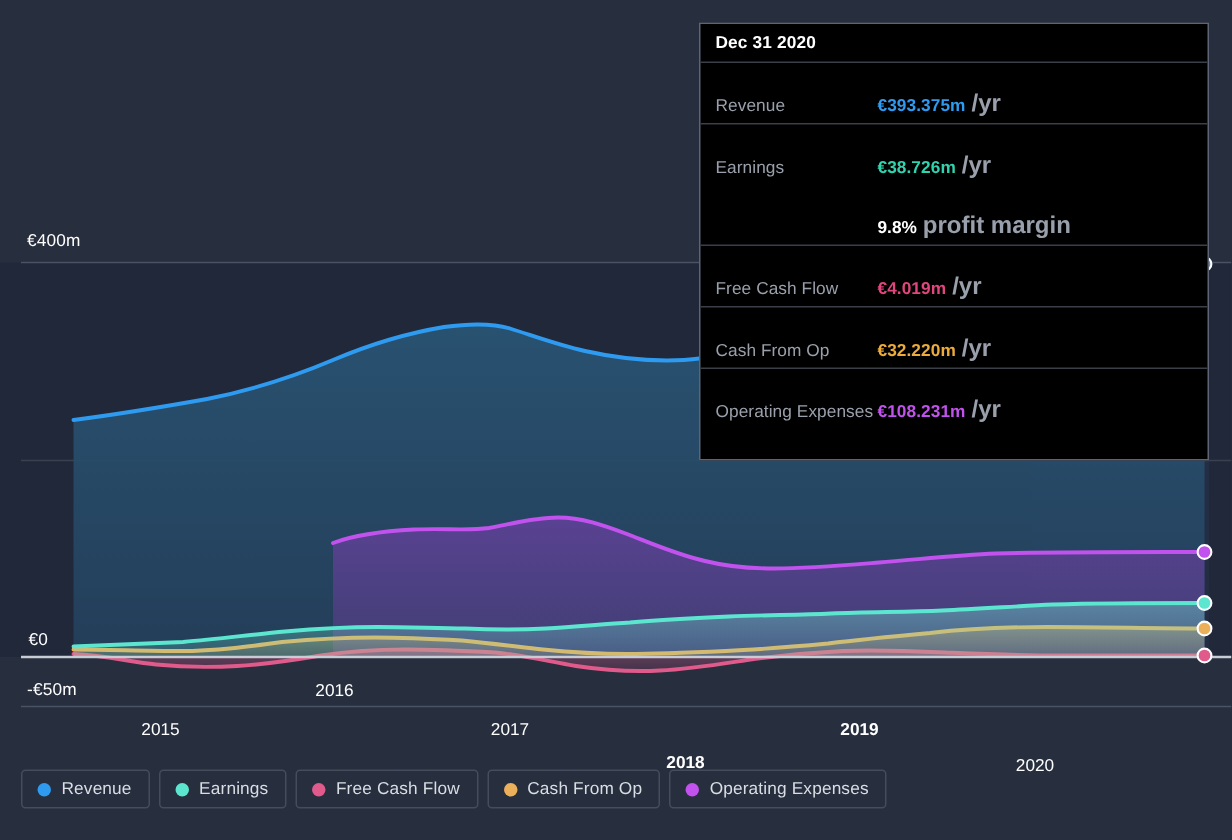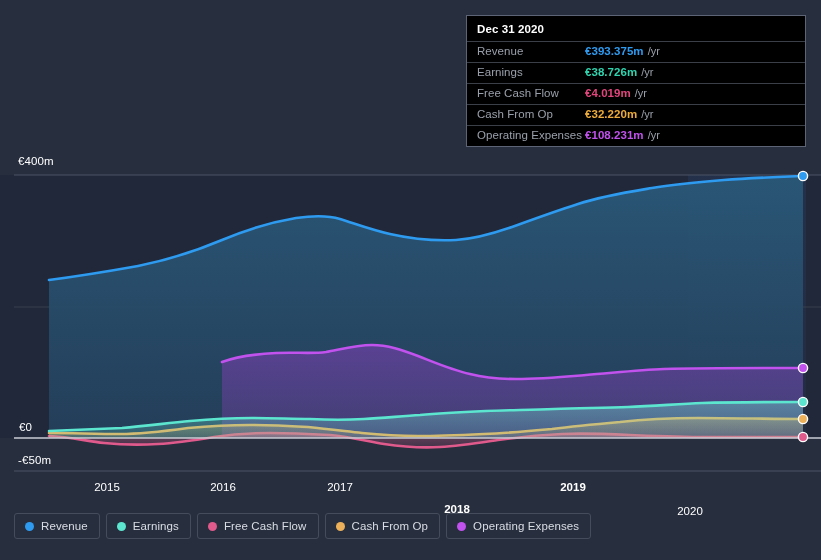--- a/index.html
+++ b/index.html
@@ -24,40 +24,40 @@
     position:absolute;color:#ffffff;font-size:11.5px;
     text-align:center;white-space:nowrap;transform:translateX(-50%);
   }
 
   
   #tooltip{
     position:absolute;left:466px;top:15px;width:340px;
     background:#000000;
     border:1px solid #5d6476;
     box-sizing:border-box;
-    padding:7px 0 0 0;
+    padding:7px 0 20px 0;
     z-index:40;
   }
   #tooltip .tt-title{
     color:#ffffff;font-size:11.5px;font-weight:bold;
     padding:0 10px 6px 10px;letter-spacing:.1px;
   }
   .tt-row{
     display:flex;align-items:baseline;
     border-top:1px solid #3b3f48;
     padding:3px 10px 3px 10px;
     min-height:14px;
   }
   .tt-row.nb{border-top:none;padding-top:0;}
   .tt-label{
     color:#9aa0ab;font-size:11.5px;width:108px;flex:none;
     letter-spacing:.05px;
   }
   .tt-val{font-size:11.5px;font-weight:bold;letter-spacing:.05px;}
-  .tt-unit{color:#9aa0ab;font-size:11px;margin-left:4px;font-weight:normal;}
+  .tt-unit{color:#9aa0ab;font-size:16px;margin-left:4px;font-weight:bold;margin-top:16px;}
   .tt-sub{color:#ffffff;font-size:11.5px;font-weight:bold;}
 
   
   #legend{
     position:absolute;left:14px;top:513px;
     display:flex;gap:6px;align-items:center;
   }
   .lg-item{
     display:flex;align-items:center;gap:7px;
     border:1px solid #454c5c;border-radius:3px;
@@ -180,41 +180,46 @@
     <circle cx="803" cy="402" r="4.6" fill="#5ce6d0" stroke="#ffffff" stroke-width="1.4"></circle>
     <circle cx="803" cy="419" r="4.6" fill="#ecb05a" stroke="#ffffff" stroke-width="1.4"></circle>
     <circle cx="803" cy="437" r="4.6" fill="#e05a8c" stroke="#ffffff" stroke-width="1.4"></circle>
   </svg>
 
   <div class="ylab" style="left:18px;top:155px;">€400m</div>
   <div class="ylab" style="left:19px;top:421px;">€0</div>
   <div class="ylab" style="left:18px;top:454px;">-€50m</div>
 
   <div class="xlab" style="left:107px;top:481px;">2015</div>
-  <div class="xlab" style="left:223px;top:481px;">2016</div>
+  <div class="xlab" style="left:223px;top:455px;">2016</div>
   <div class="xlab" style="left:340px;top:481px;">2017</div>
   <div class="xlab" style="left:457px;top:503px;font-weight:bold;">2018</div>
   <div class="xlab" style="left:573px;top:481px;font-weight:bold;">2019</div>
   <div class="xlab" style="left:690px;top:481px;margin-top:24px;">2020</div>
 
   <div id="tooltip">
     <div class="tt-title">Dec 31 2020</div>
 
     <div class="tt-row">
       <div class="tt-label">Revenue</div>
       <div class="tt-val" style="color:#2e9bf0">€393.375m</div>
       <div class="tt-unit">/yr</div>
     </div>
 
     <div class="tt-row">
       <div class="tt-label">Earnings</div>
       <div class="tt-val" style="color:#2fd3ae">€38.726m</div>
       <div class="tt-unit">/yr</div>
     </div>
 
+    <div class="tt-row nb" style="padding-top:3px;">
+      <div class="tt-label"></div>
+      <div class="tt-sub">9.8%</div>
+      <div class="tt-unit">profit margin</div>
+    </div>
 
     <div class="tt-row">
       <div class="tt-label">Free Cash Flow</div>
       <div class="tt-val" style="color:#e0457c">€4.019m</div>
       <div class="tt-unit">/yr</div>
     </div>
 
     <div class="tt-row">
       <div class="tt-label">Cash From Op</div>
       <div class="tt-val" style="color:#ecab3a">€32.220m</div>

